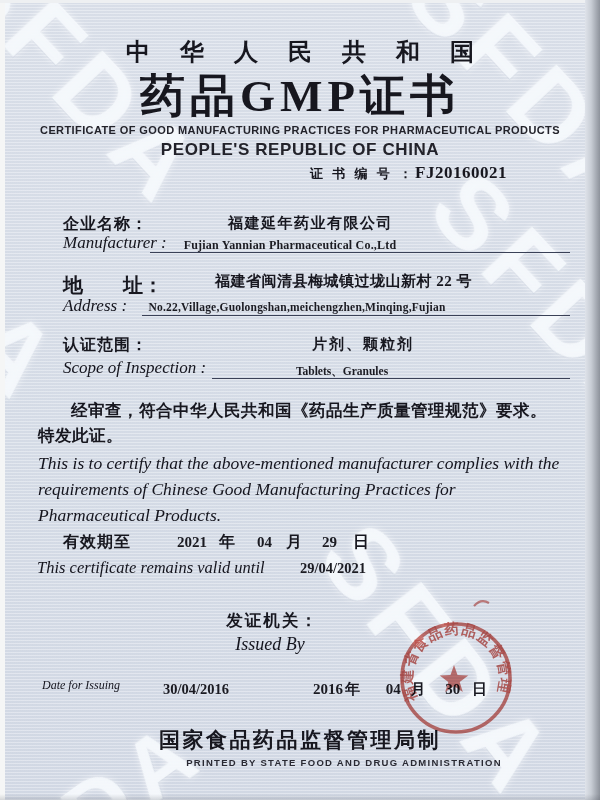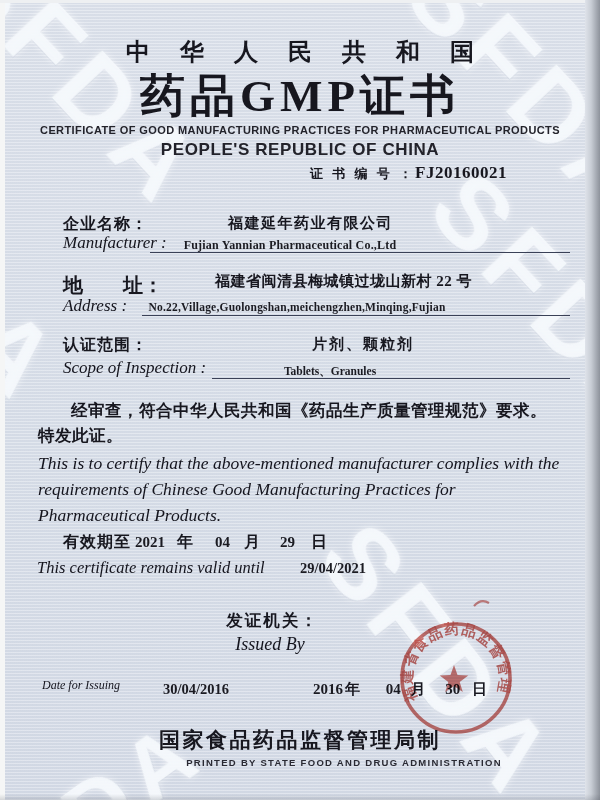--- a/index.html
+++ b/index.html
@@ -72,30 +72,30 @@
 
 <div class="abs cnb" style="left:63px;top:272px;font-size:20px;">地　　址：</div>
 <div class="abs cnb" style="left:215px;top:272px;font-size:15px;letter-spacing:.5px;">福建省闽清县梅城镇过垅山新村 22 号</div>
 <div class="abs it" style="left:63px;top:296px;font-size:17px;">Address :</div>
 <div class="abs" style="left:132px;top:301px;width:330px;text-align:center;font-size:11.5px;font-weight:700;letter-spacing:.2px;">No.22,Village,Guolongshan,meichengzhen,Minqing,Fujian</div>
 <div class="rule" style="left:142px;top:315px;width:428px;"></div>
 
 <div class="abs cnb" style="left:63px;top:335px;font-size:16px;letter-spacing:1px;">认证范围：</div>
 <div class="abs cnb" style="left:312px;top:335px;font-size:15px;letter-spacing:2px;">片剂、颗粒剂</div>
 <div class="abs it" style="left:63px;top:358px;font-size:17px;">Scope of Inspection :</div>
-<div class="abs" style="left:230px;top:364px;width:200px;text-align:center;font-size:11.5px;font-weight:700;">Tablets、Granules</div>
+<div class="abs" style="left:242px;top:364px;width:200px;text-align:center;font-size:11.5px;font-weight:700;">Tablets、Granules</div>
 <div class="rule" style="left:212px;top:378px;width:358px;"></div>
 
 <div class="abs cnb" style="left:38px;top:398px;width:532px;font-size:16.5px;line-height:26px;text-indent:2em;letter-spacing:.5px;">经审查，符合中华人民共和国《药品生产质量管理规范》要求。</div>
 <div class="abs cnb" style="left:38px;top:425px;font-size:16.5px;letter-spacing:.5px;">特发此证。</div>
 <div class="abs it" style="left:38px;top:450px;width:532px;font-size:17.5px;line-height:26px;">This is to certify that the above-mentioned manufacturer complies with the requirements of Chinese Good Manufacturing Practices for Pharmaceutical Products.</div>
 
 <div class="abs" style="left:63px;top:532px;font-size:16px;">
   <span class="cnb" style="letter-spacing:1px;">有效期至</span>
-  <span class="valnum" style="font-size:15px;">2021</span>
+  <span class="valnum" style="margin-left:42px;font-size:15px;">2021</span>
   <span class="cnb" style="margin-left:8px;">年</span>
   <span class="valnum" style="margin-left:18px;font-size:15px;">04</span>
   <span class="cnb" style="margin-left:10px;">月</span>
   <span class="valnum" style="margin-left:16px;font-size:15px;">29</span>
   <span class="cnb" style="margin-left:12px;">日</span>
 </div>
 <div class="abs it" style="left:37px;top:558px;font-size:16.5px;">This certificate remains valid until</div>
 <div class="abs valnum" style="left:300px;top:560px;font-size:14.5px;">29/04/2021</div>
 
 <div class="abs cnb" style="left:0;top:610px;width:545px;text-align:center;font-size:16.5px;letter-spacing:2px;">发证机关：</div>

